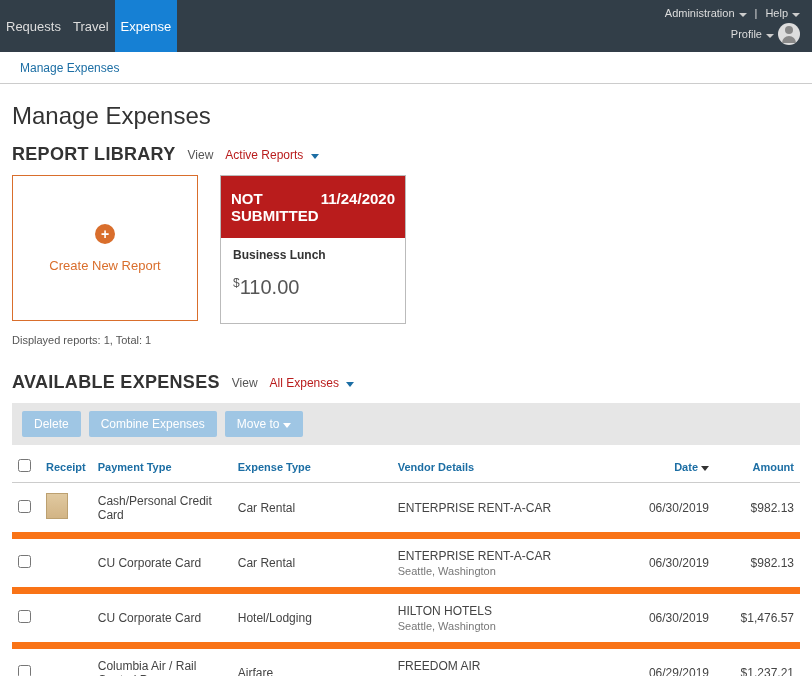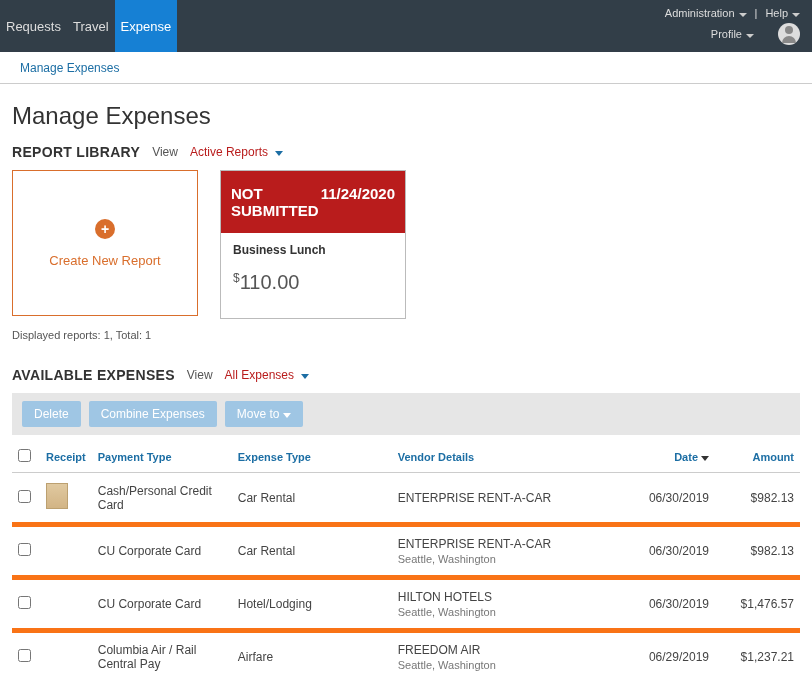--- a/index.html
+++ b/index.html
@@ -7,36 +7,36 @@
 
 
 .top-header { background: #323E48; color: #fff; display: flex; align-items: stretch; height: 52px; }
 .logo-block { background: #0070C0; display: flex; align-items: center; padding: 0 14px; font-size: 14px; font-weight: bold; }
 .logo-block .c-icon { display: inline-block; width: 18px; height: 18px; background: #fff; color: #0070C0; text-align: center; line-height: 18px; margin-left: 6px; font-weight: bold; font-size: 12px; }
 .nav-tabs { display: flex; align-items: stretch; }
 .nav-tab { display: flex; align-items: center; padding: 0 6px; color: #ddd; cursor: pointer; font-size: 13px; }
 .nav-tab.active { background: #1680D4; color: #fff; }
 .top-right { margin-left: auto; display: flex; flex-direction: column; align-items: flex-end; justify-content: center; padding-right: 12px; font-size: 11px; gap: 4px; }
 .top-right .row1 { display: flex; align-items: center; gap: 8px; color: #ddd; }
-.top-right .row2 { display: flex; align-items: center; gap: 24px; color: #ddd; justify-content: flex-end; }
+.top-right .row2 { display: flex; align-items: center; gap: 4px; color: #ddd; justify-content: flex-end; }
 .caret-dn { display: inline-block; width: 0; height: 0; border-left: 4px solid transparent; border-right: 4px solid transparent; border-top: 4px solid #ccc; margin-left: 4px; }
 .caret-dn-blue { display: inline-block; width: 0; height: 0; border-left: 4px solid transparent; border-right: 4px solid transparent; border-top: 5px solid #1C6EA4; margin-left: 4px; }
 .avatar { width: 22px; height: 22px; border-radius: 50%; background: #ddd; display: inline-block; position: relative; }
 .avatar::before { content: ""; position: absolute; top: 3px; left: 7px; width: 8px; height: 8px; border-radius: 50%; background: #888; }
 .avatar::after { content: ""; position: absolute; bottom: 2px; left: 4px; width: 14px; height: 7px; border-radius: 7px 7px 0 0; background: #888; }
 
 
 .sub-tab-bar { border-bottom: 1px solid #ccc; padding: 0 16px; }
 .sub-tab { display: inline-block; padding: 8px 4px; font-size: 12px; color: #1C6EA4; border-bottom: 1px solid #ccc; position: relative; top: 1px; background:#fff; }
 
 
 .page { padding: 10px 12px; }
 h1 { font-size: 24px; font-weight: normal; color: #333; margin: 8px 0 14px 0; }
 .section-head { display: flex; align-items: center; gap: 12px; margin-bottom: 10px; }
-.section-head .title { font-size: 14px; font-weight: bold; color: #333; letter-spacing: 0.3px; }
+.section-head .title { font-size: 18px; font-weight: bold; color: #333; letter-spacing: 0.3px; }
 .section-head .view-label { font-size: 12px; color: #555; }
 .section-head .filter-link { font-size: 12px; color: #b91c1c; cursor: pointer; }
 
 .cards { display: flex; gap: 22px; margin-bottom: 10px; }
 .card-new { width: 186px; height: 146px; border: 1px solid #D96E2C; display: flex; flex-direction: column; align-items: center; justify-content: center; gap: 14px; cursor: pointer; }
 .plus-icon { width: 20px; height: 20px; border-radius: 50%; background: #D96E2C; color: #fff; text-align: center; line-height: 20px; font-size: 14px; font-weight: bold; }
 .card-new .label { color: #D96E2C; font-size: 13px; }
 .card-report { width: 186px; border: 1px solid #bbb; }
 .card-report .head { background: #b91c1c; color: #fff; display: flex; justify-content: space-between; padding: 14px 10px; font-size: 15px; font-weight: bold; }
 .card-report .body { padding: 10px 12px 24px 12px; }
@@ -48,21 +48,21 @@
 
 
 .action-bar { background: #e6e6e6; padding: 8px 10px; display: flex; gap: 8px; margin-bottom: 6px; }
 .action-btn { background: #9FC6E4; color: #fff; border: none; padding: 6px 12px; font-size: 12px; border-radius: 2px; cursor: pointer; }
 .caret-dn-white { display: inline-block; width: 0; height: 0; border-left: 4px solid transparent; border-right: 4px solid transparent; border-top: 5px solid #fff; margin-left: 4px; }
 
 table.exp { width: 100%; border-collapse: collapse; }
 table.exp th { text-align: left; font-size: 11px; font-weight: bold; color: #1C6EA4; padding: 8px 6px; border-bottom: 1px solid #ccc; }
 table.exp th.date { text-align: right; }
 table.exp th.amount { text-align: right; }
-table.exp td { padding: 10px 6px; border-bottom: 5px solid #f97316; font-size: 12px; color: #444; vertical-align: middle; }
+table.exp td { padding: 10px 6px; border-bottom: 7px solid #f97316; font-size: 12px; color: #444; vertical-align: middle; }
 table.exp td.date { text-align: right; }
 table.exp td.amount { text-align: right; }
 .vendor-sub { font-size: 11px; color: #777; margin-top: 2px; }
 .receipt-thumb { width: 22px; height: 26px; background: linear-gradient(#e0c9a0,#d2b485); border: 1px solid #bca070; display: inline-block; }
 .sort-ind { display: inline-block; width: 0; height: 0; border-left: 4px solid transparent; border-right: 4px solid transparent; border-top: 5px solid #333; margin-left: 3px; }
 input[type=checkbox] { cursor: pointer; }
 </style>
 </head>
 <body>
 

